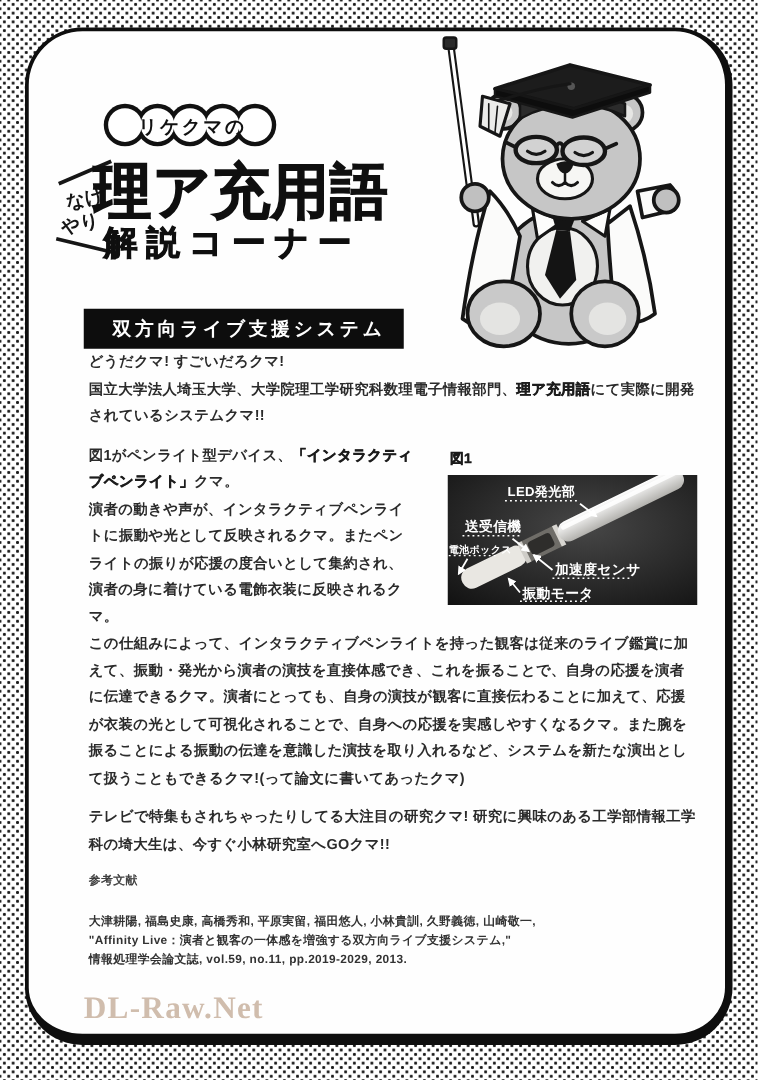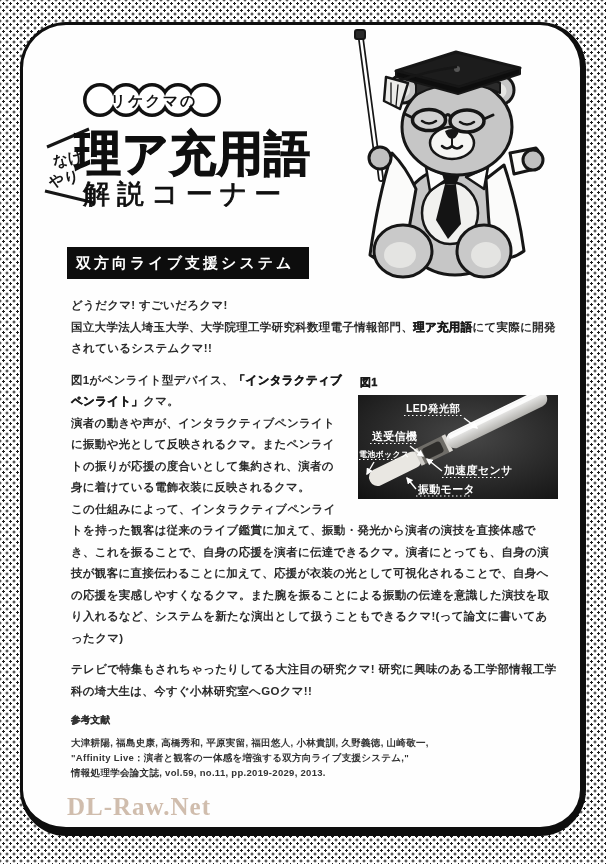--- a/index.html
+++ b/index.html
@@ -34,51 +34,51 @@
   .nageyari text{ font-weight:bold; font-size:15px; fill:#161616; }
   .title-main{
     position:absolute; left:52px; top:98px;
     font-size:46px; font-weight:bold; color:#0f0f0f;
     letter-spacing:1px; white-space:nowrap;
     -webkit-text-stroke:1.2px #0f0f0f;
     transform:scaleY(1.04);
   }
   .title-sub{
     position:absolute; left:60px; top:151px;
-    font-size:27px; font-weight:normal; color:#0f0f0f;
+    font-size:27px; font-weight:bold; color:#0f0f0f;
     letter-spacing:7px; white-space:nowrap;
     -webkit-text-stroke:0.8px #0f0f0f;
   }
   .bear{ position:absolute; left:305px; top:2px; width:262px; height:262px; }
   
   .section-banner{
     position:absolute; left:44px; top:222px;
     background:#0d0d0d; color:#fff;
     font-size:15px; font-weight:bold; letter-spacing:3px;
-    padding:7px 15px 6px 9px; white-space:nowrap;
+    padding:7px 15px 6px 23px; white-space:nowrap;
   }
   
   .article{
-    position:absolute; left:48px; top:270px; width:487px;
+    position:absolute; left:48px; top:255px; width:487px;
     font-size:11.5px; line-height:21.5px; font-weight:600;
     color:#2b2b2b; letter-spacing:0.3px;
   }
   .article p{ white-space:pre-wrap; margin:0 0 10px 0; }
   .article .b{ -webkit-text-stroke:0.45px #1c1c1c; }
-  .figure{ float:right; width:200px; margin:2px 0 6px 14px; }
+  .figure{ float:right; width:200px; margin:2px 0 6px 26px; }
   .fig-label{ font-size:11px; font-weight:bold; color:#1a1a1a; margin:0 0 2px 2px;
               -webkit-text-stroke:0.4px #1a1a1a; }
   .fig-photo{ display:block; width:200px; height:104px; }
   .fig-photo text{
     font-family:"Liberation Sans","DejaVu Sans",sans-serif;
     font-weight:bold; fill:#ffffff;
   }
   
   .refs{ margin-top:6px; font-size:9.5px; line-height:15px; font-weight:600; color:#333; }
-  .refs .refs-header{ font-weight:bold; margin-bottom:8px; -webkit-text-stroke:0.3px #333; }
+  .refs .refs-header{ font-weight:normal; margin-bottom:18px; -webkit-text-stroke:0.3px #333; }
   
   .watermark{
     position:absolute; left:44px; top:768px;
     font-family:"Liberation Serif","DejaVu Serif",serif;
     font-size:25px; letter-spacing:1px;
     color:rgba(196,172,152,0.8);
     font-weight:bold;
   }
 </style>
 </head>

